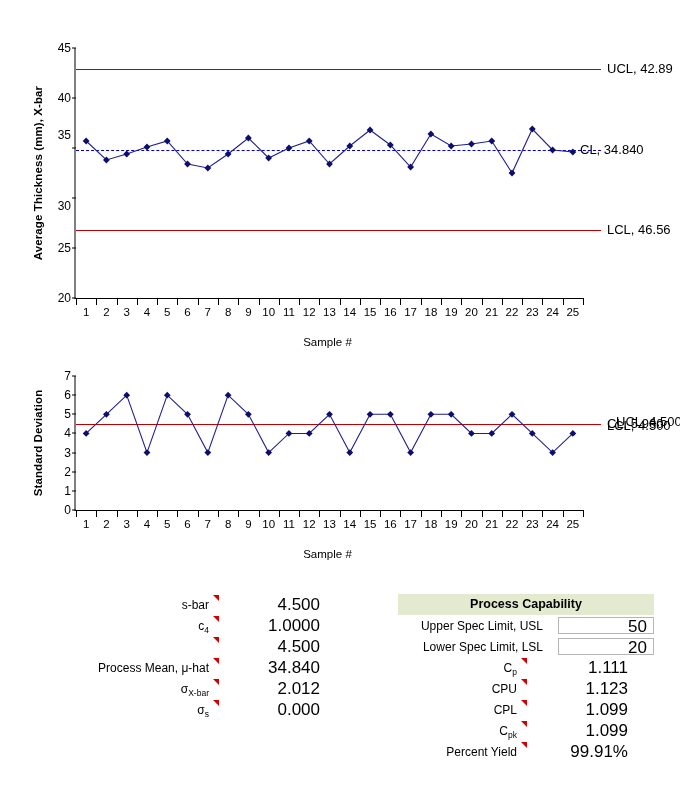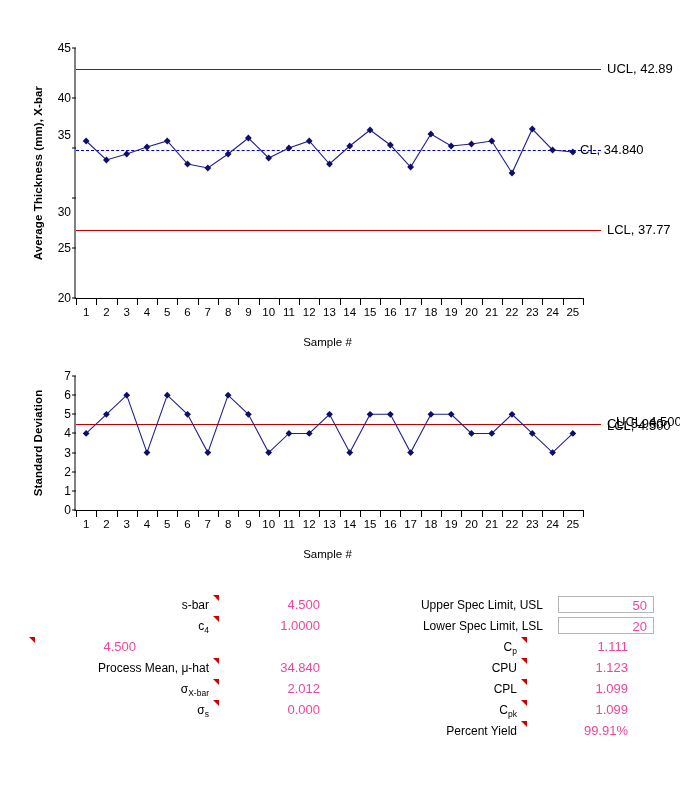--- a/index.html
+++ b/index.html
@@ -128,20 +128,21 @@
     color: #000;
     height: 15px;
     line-height: 15px;
   }
   #stats-table .table-header { text-align: left; padding-left: 8px; }
 
   .trow {
     display: flex;
     align-items: center;
     height: 21px;
+    justify-content: flex-end;
   }
   .tlabel {
     flex: 1 1 auto;
     text-align: right;
     padding-right: 3px;
     white-space: nowrap;
     font-size: 12px;
     color: #000;
   }
   .marker {
@@ -157,22 +158,22 @@
     width: 0; height: 0;
     border-top: 6px solid #d00000;
     border-left: 6px solid transparent;
   }
   .marker.blank::after { display: none; }
 
   .tvalue {
     flex: 0 0 78px;
     text-align: right;
     padding-right: 10px;
-    font-size: 13px;
-    color: #ec4899;
+    font-size: 17px;
+    color: #000000;
   }
   .tvalue.boxed {
     border: 1px solid #b5b5b5;
     background: #ffffff;
     height: 17px;
     line-height: 17px;
     padding-right: 6px;
     box-sizing: border-box;
     flex: 0 0 96px;
   }
@@ -185,21 +186,21 @@
 
 <div class="page">
 
   <div class="chart-block" id="xbar-chart">
     <div class="y-axis-title" id="xbar-ylabel" style="left: 14px; top: 268px; width: 250px; text-align: center;">Average Thickness (mm), X-bar</div>
     <div class="plot-area" id="xbar-plot" style="left: 56px; top: 18px; width: 507px; height: 250px;">
         <div class="ytick-label" style="top: 250px;">20</div>
         <div class="ytick-mark" style="top: 250px;"></div>
         <div class="ytick-label" style="top: 200px;">25</div>
         <div class="ytick-mark" style="top: 200px;"></div>
-        <div class="ytick-label" style="top: 164px;">30</div>
+        <div class="ytick-label" style="top: 158px;">30</div>
         <div class="ytick-mark" style="top: 150px;"></div>
         <div class="ytick-label" style="top: 87px;">35</div>
         <div class="ytick-mark" style="top: 100px;"></div>
         <div class="ytick-label" style="top: 50px;">40</div>
         <div class="ytick-mark" style="top: 50px;"></div>
         <div class="ytick-label" style="top: 0px;">45</div>
         <div class="ytick-mark" style="top: 0px;"></div>
         <div class="xtick-mark" style="left: 0px;"></div>
         <div class="xtick-label" style="left: 10.14px;">1</div>
         <div class="xtick-mark" style="left: 20.28px;"></div>
@@ -249,21 +250,21 @@
         <div class="xtick-mark" style="left: 466.44px;"></div>
         <div class="xtick-label" style="left: 476.58px;">24</div>
         <div class="xtick-mark" style="left: 486.72px;"></div>
         <div class="xtick-label" style="left: 496.86px;">25</div>
         <div class="xtick-mark" style="left: 507px;"></div>
         <div class="limit-line" style="top: 21.1px; width: 525px; border-top-color: rgb(192, 0, 0);"></div>
         <div class="limit-label" style="left: 531px; top: 21.1px;">UCL, 42.89</div>
         <div class="center-line" style="top: 101.6px; width: 525px; border-top-color: rgb(0, 0, 204);"></div>
         <div class="limit-label" style="left: 504px; top: 101.6px;">CL, 34.840</div>
         <div class="limit-line" style="top: 182.1px; width: 525px; border-top-color: rgb(192, 0, 0);"></div>
-        <div class="limit-label" style="left: 531px; top: 182.1px;">LCL, 37.77</div>
+        <div class="limit-label" style="left: 531px; top: 182.1px;">LCL, 46.56</div>
         <svg class="series" width="507" height="250">
           <polyline points="10.14,92.99999999999997 30.42,112.00000000000003 50.7,106 70.98,98.99999999999997 91.26,92.99999999999997 111.54,116.00000000000003 131.82,120 152.10000000000002,106 172.38,90 192.66000000000003,110 212.94,100 233.22000000000003,92.99999999999997 253.5,116.00000000000003 273.78000000000003,97.99999999999997 294.06,82.00000000000003 314.34000000000003,97.00000000000003 334.62,119 354.90000000000003,86.00000000000003 375.18,97.99999999999997 395.46000000000004,96 415.74,92.99999999999997 436.02000000000004,125 456.3,81.00000000000003 476.58000000000004,102.00000000000003 496.86,103.99999999999997" fill="none" stroke="#1f1f8f" stroke-width="1.1"></polyline>
           <polygon points="10.14,89.59999999999997 13.540000000000001,92.99999999999997 10.14,96.39999999999998 6.74,92.99999999999997" fill="#0d0d6b"></polygon>
           <polygon points="30.42,108.60000000000002 33.82,112.00000000000003 30.42,115.40000000000003 27.020000000000003,112.00000000000003" fill="#0d0d6b"></polygon>
           <polygon points="50.7,102.6 54.1,106 50.7,109.4 47.300000000000004,106" fill="#0d0d6b"></polygon>
           <polygon points="70.98,95.59999999999997 74.38000000000001,98.99999999999997 70.98,102.39999999999998 67.58,98.99999999999997" fill="#0d0d6b"></polygon>
           <polygon points="91.26,89.59999999999997 94.66000000000001,92.99999999999997 91.26,96.39999999999998 87.86,92.99999999999997" fill="#0d0d6b"></polygon>
           <polygon points="111.54,112.60000000000002 114.94000000000001,116.00000000000003 111.54,119.40000000000003 108.14,116.00000000000003" fill="#0d0d6b"></polygon>
           <polygon points="131.82,116.6 135.22,120 131.82,123.4 128.42,120" fill="#0d0d6b"></polygon>
           <polygon points="152.10000000000002,102.6 155.50000000000003,106 152.10000000000002,109.4 148.70000000000002,106" fill="#0d0d6b"></polygon>
@@ -425,20 +426,21 @@
         </div>
         <div class="trow">
           <div class="tlabel">σ<sub>s</sub></div>
           <div class="marker"></div>
           <div class="tvalue wide">0.000</div>
         </div>
       </div>
   </div>
 
   <div class="stat-table" id="capability-table">
+    <div class="table-header">Process Capability</div>
     <div id="capability-rows">
         <div class="trow">
           <div class="tlabel">Upper Spec Limit, USL</div>
           <div class="marker blank"></div>
           <div class="tvalue boxed">50</div>
         </div>
         <div class="trow">
           <div class="tlabel">Lower Spec Limit, LSL</div>
           <div class="marker blank"></div>
           <div class="tvalue boxed">20</div>

